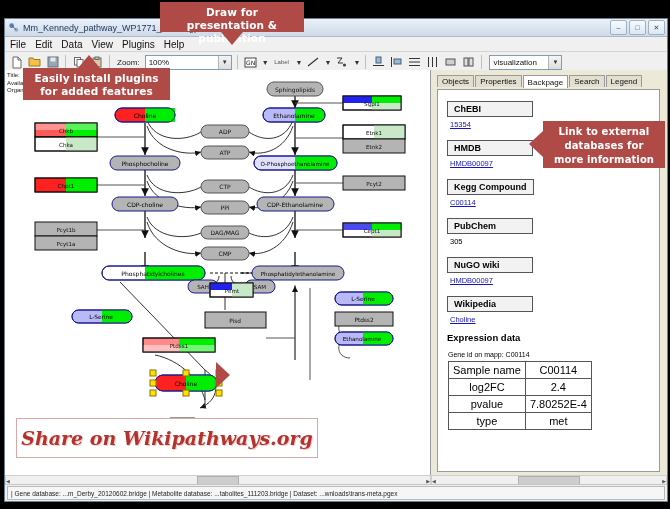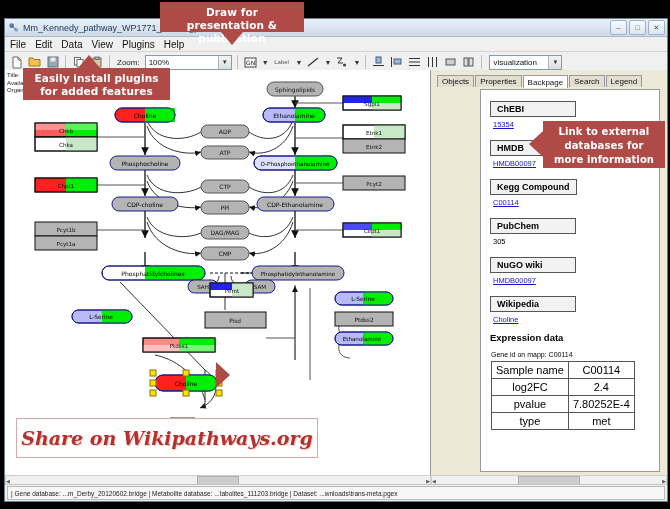--- a/index.html
+++ b/index.html
@@ -42,21 +42,21 @@
   .hdrinfo{position:absolute;left:2px;top:2px;font-size:6px;color:#222;line-height:7.5px;}
 
   
   .pw{position:absolute;left:0;top:0;}
 
   
   .tabs{display:flex;align-items:flex-start;height:14px;margin:5px 0 0 6px;gap:1px;}
   .tab{font-size:8px;padding:1px 4px 1px 4px;border:1px solid #9a9a9a;border-bottom:none;
        background:#e2ded0;color:#111;border-radius:1px 1px 0 0;}
   .tab.active{background:#fff;padding-top:2px;font-weight:normal;}
-  .tabbody{position:absolute;left:6px;top:19px;right:7px;bottom:12px;background:#fff;border:1px solid #9a9a9a;overflow:hidden;margin-left:43px;}
+  .tabbody{position:absolute;left:6px;top:19px;right:7px;bottom:12px;background:#fff;border:1px solid #9a9a9a;overflow:hidden;}
 
   .bp{padding:8px 0 0 9px;}
   .bpsec{border:1px solid #555;background:#f2f2f2;display:inline-block;min-width:72px;
          padding:2px 6px;font-size:9px;font-weight:bold;color:#000;margin-bottom:3px;}
   .bplink{display:block;font-size:7.5px;color:#1414cc;text-decoration:underline;margin:0 0 8px 3px;}
   .bptext{display:block;font-size:7.5px;color:#000;margin:0 0 8px 3px;}
   .exprhdr{font-size:9.5px;font-weight:bold;color:#000;margin:2px 0 8px 0;}
   .genemapp{font-size:7px;color:#000;margin:0 0 3px 1px;}
   table.expr{border-collapse:collapse;margin-left:1px;}
   table.expr td{border:1px solid #555;font-size:11px;text-align:center;padding:2px 4px;min-width:44px;color:#000;}

